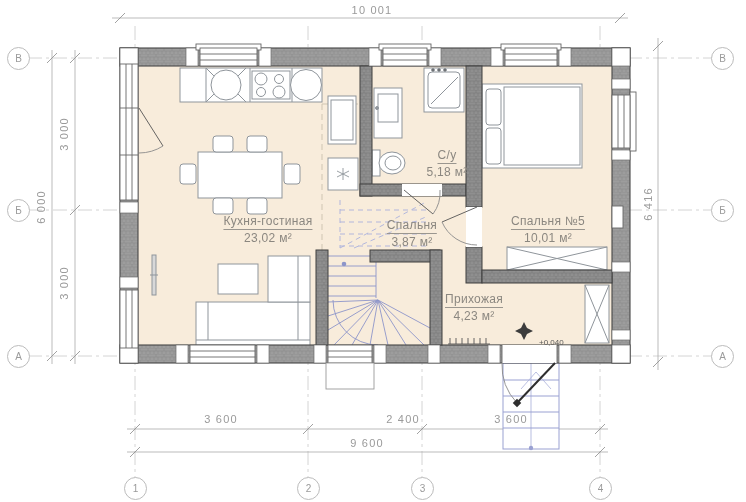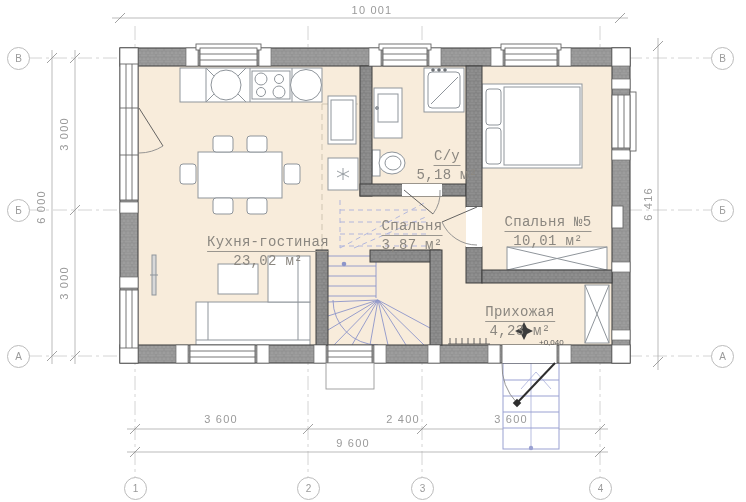--- a/index.html
+++ b/index.html
@@ -6,21 +6,21 @@
   #canvas{position:relative;width:746px;height:502px;background:#ffffff;overflow:hidden;
           font-family:"Liberation Sans",sans-serif;}
   #canvas svg{position:absolute;left:0;top:0;}
   .labels{position:absolute;left:0;top:0;width:746px;height:502px;pointer-events:none;}
   .dim{position:absolute;color:#9a9a9a;font-size:11px;letter-spacing:1.2px;white-space:nowrap;
        transform:translate(-50%,0);}
   .dim.v{transform:translate(-50%,-50%) rotate(-90deg);}
   .axis-c{position:absolute;width:21px;height:21px;border:1px solid #bcbcbc;border-radius:50%;
           color:#9a9a9a;font-size:10px;line-height:21px;text-align:center;background:#fff;}
   .room-label{position:absolute;transform:translate(-50%,0);text-align:center;color:#8b8780;
-              font-size:14px;letter-spacing:.3px;white-space:nowrap;font-family:Liberation Mono, monospace;}
+              font-size:12px;letter-spacing:.3px;white-space:nowrap;}
   .room-label .nm{display:inline-block;border-bottom:1px solid #9a968f;padding-bottom:1px;}
   .room-label .ar{margin-top:1px;text-align:center;}
   .lvl{position:absolute;color:#5a5a5a;font-size:8px;white-space:nowrap;}
 </style>
 </head>
 <body>
 
 <div id="canvas">
 
 <svg width="746" height="502" viewBox="0 0 746 502">
@@ -354,49 +354,49 @@
 <div class="labels">
 
   <div class="dim" style="left:372px;top:4px;">10 001</div>
   <div class="dim v" style="left:64px;top:134px;">3 000</div>
   <div class="dim v" style="left:64px;top:283px;">3 000</div>
   <div class="dim v" style="left:41px;top:207px;">6 000</div>
   <div class="dim v" style="left:648px;top:204px;">6 416</div>
   <div class="dim" style="left:221px;top:413px;">3 600</div>
   <div class="dim" style="left:365px;top:413px;margin-left:38px;">2 400</div>
   <div class="dim" style="left:511px;top:413px;">3 600</div>
-  <div class="dim" style="left:353px;top:437px;text-align:center;">9 600</div>
+  <div class="dim" style="left:367px;top:437px;text-align:center;">9 600</div>
 
   <div class="axis-c" style="left:7px;top:47px;">В</div>
   <div class="axis-c" style="left:7px;top:199px;">Б</div>
   <div class="axis-c" style="left:7px;top:345px;">А</div>
   <div class="axis-c" style="left:711px;top:47px;">В</div>
   <div class="axis-c" style="left:711px;top:199px;">Б</div>
   <div class="axis-c" style="left:711px;top:345px;">А</div>
   <div class="axis-c" style="left:124px;top:477px;">1</div>
   <div class="axis-c" style="left:297px;top:477px;">2</div>
   <div class="axis-c" style="left:411px;top:477px;">3</div>
   <div class="axis-c" style="left:589px;top:477px;">4</div>
 
-  <div class="room-label" style="left:268px;top:214px;margin-top:20px;">
+  <div class="room-label" style="left:268px;top:214px;">
     <div class="nm">Кухня-гостиная</div>
     <div class="ar">23,02 м²</div>
   </div>
   <div class="room-label" style="left:447px;top:148px;">
     <div class="nm">С/у</div>
     <div class="ar">5,18 м²</div>
   </div>
   <div class="room-label" style="left:412px;top:218px;">
     <div class="nm">Спальня</div>
     <div class="ar">3,87 м²</div>
   </div>
   <div class="room-label" style="left:548px;top:214px;">
     <div class="nm">Спальня №5</div>
     <div class="ar">10,01 м²</div>
   </div>
-  <div class="room-label" style="left:474px;top:304px;margin-left:46px;">
+  <div class="room-label" style="left:474px;top:292px;">
     <div class="nm">Прихожая</div>
     <div class="ar">4,23 м²</div>
   </div>
   <div class="lvl" style="left:539px;top:338px;">+0,040</div>
 </div>
 
 </div>
 
 </body></html>

